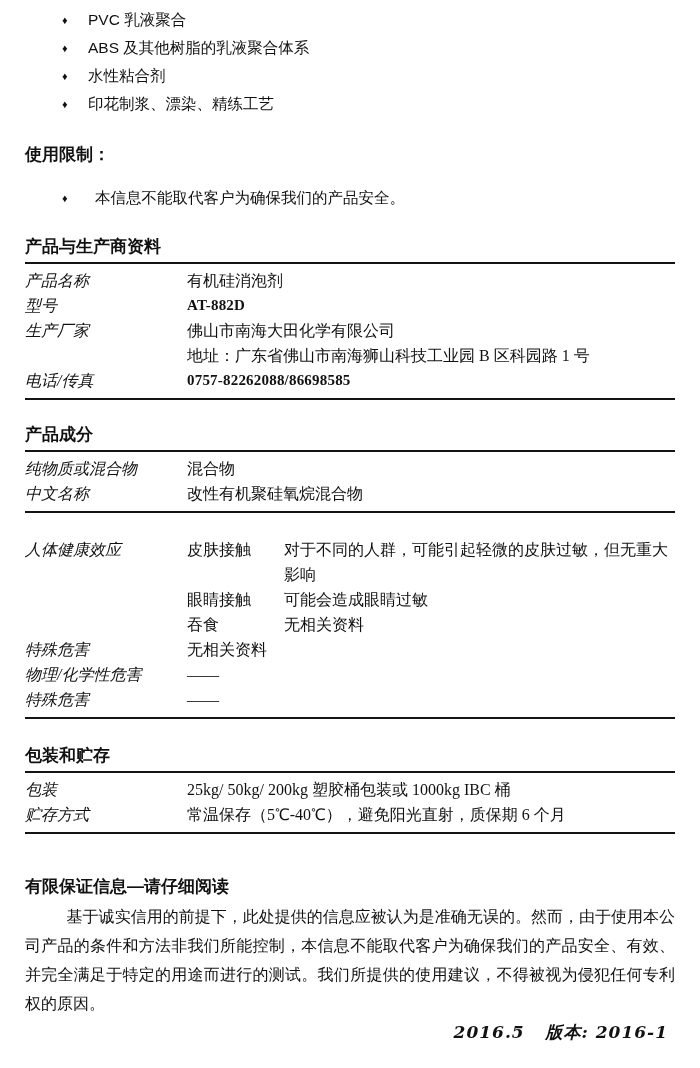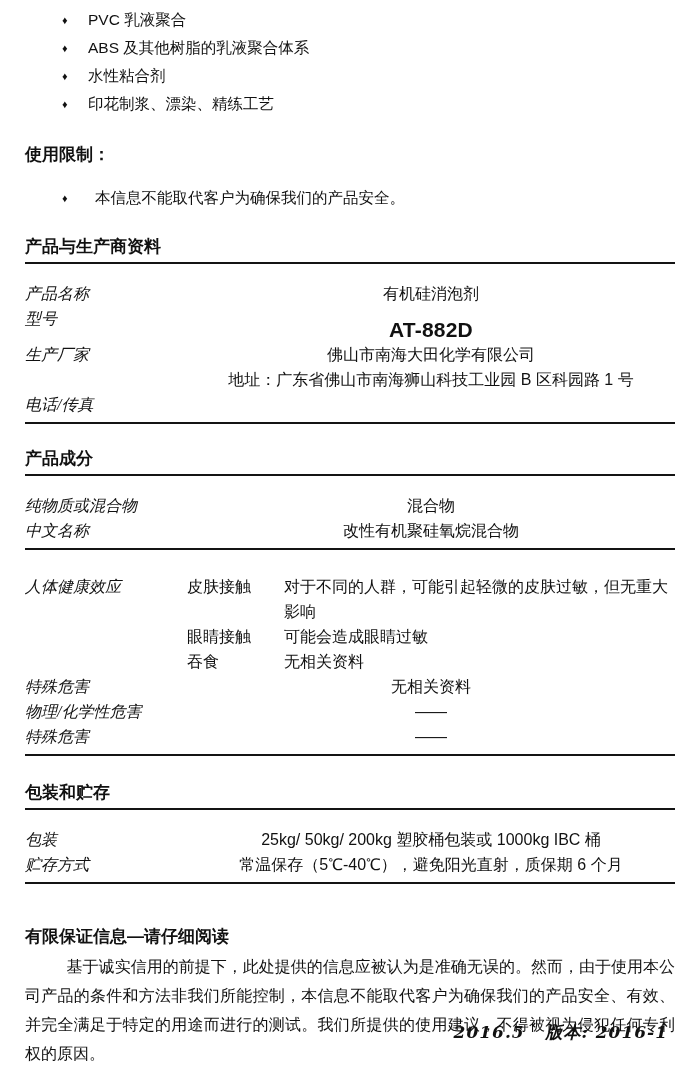--- a/index.html
+++ b/index.html
@@ -32,31 +32,31 @@
   .restriction .diamond{margin-left:37px;width:33px;}
   
   .h-plain{
     font-family:"Liberation Sans","DejaVu Sans",sans-serif;
     font-weight:bold;font-size:17px;
     margin:0;line-height:22px;
   }
   .section{border-bottom:2.5px solid #141414;padding-bottom:5px;}
   .section .h-plain{
     border-bottom:2.5px solid #141414;
-    padding-bottom:4px;margin-bottom:17px;
+    padding-bottom:4px;margin-bottom:4px;
   }
   
   .row{display:flex;line-height:25px;}
   .lab{
     width:162px;flex-shrink:0;
     font-style:italic;            
     font-family:"Liberation Serif","DejaVu Serif",serif;
   }
-  .val{flex:1;font-family:Liberation Sans, sans-serif;text-align:center;}
-  .val.latin{font-weight:bold;font-size:21px;letter-spacing:.2px;margin-top:11px;}
+  .val{flex:1;font-family:Liberation Serif, serif;}
+  .val.latin{font-weight:bold;font-size:15px;letter-spacing:.2px;}
   .sub{width:97px;flex-shrink:0;font-family:"Liberation Sans","DejaVu Sans",sans-serif;}
   .desc{flex:1;}
   
   .mt-usage{margin-top:26px;}
   .mt-restriction{margin-top:18px;}
   .mt-product{margin-top:24px;}
   .mt-comp{margin-top:24px;}
   .mt-hazard{margin-top:24px;}
   .mt-pack{margin-top:26px;}
   .mt-warranty{margin-top:42px;}
@@ -119,20 +119,21 @@
     </div>
     <div class="row">
       <span class="lab">生产厂家</span>
       <span class="val">
         <div>佛山市南海大田化学有限公司</div>
         <div>地址：广东省佛山市南海狮山科技工业园 B 区科园路 1 号</div>
       </span>
     </div>
     <div class="row">
       <span class="lab">电话/传真</span>
+      <span class="val latin">0757-82262088/86698585</span>
     </div>
   </div>
 
   <div class="section mt-comp">
     <h2 class="h-plain">产品成分</h2>
     <div class="row">
       <span class="lab">纯物质或混合物</span>
       <span class="val">混合物</span>
     </div>
     <div class="row">

